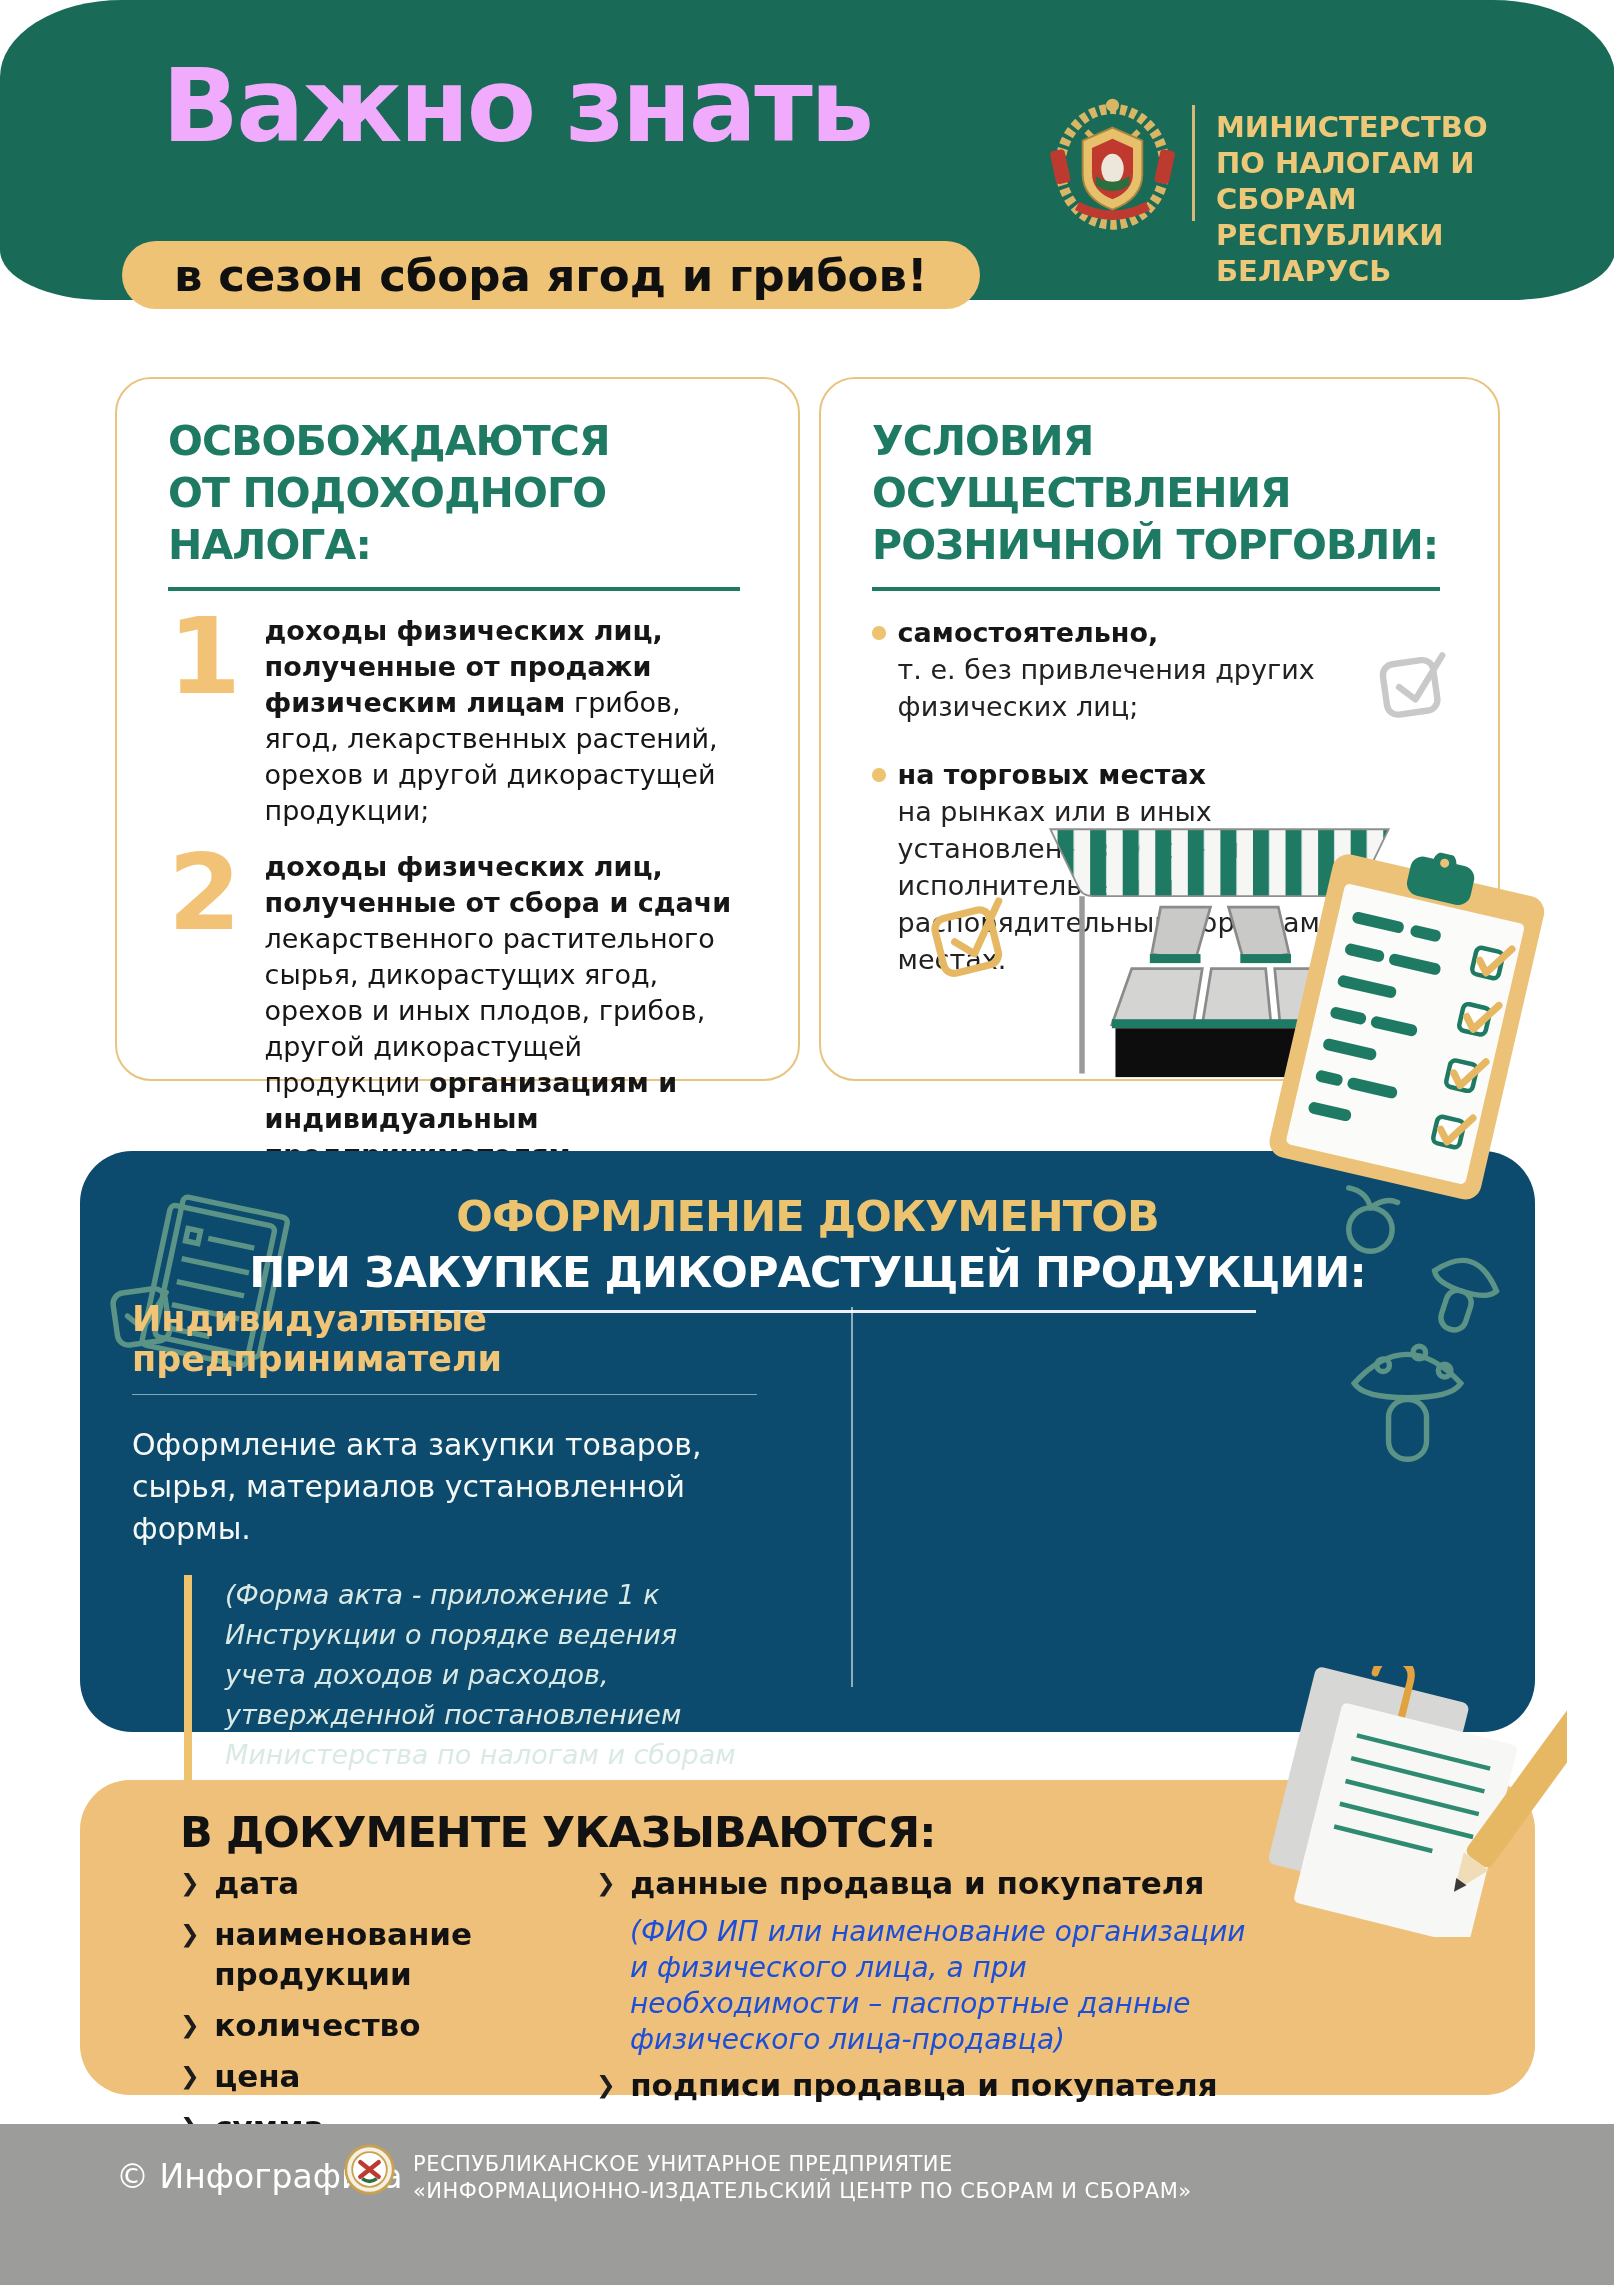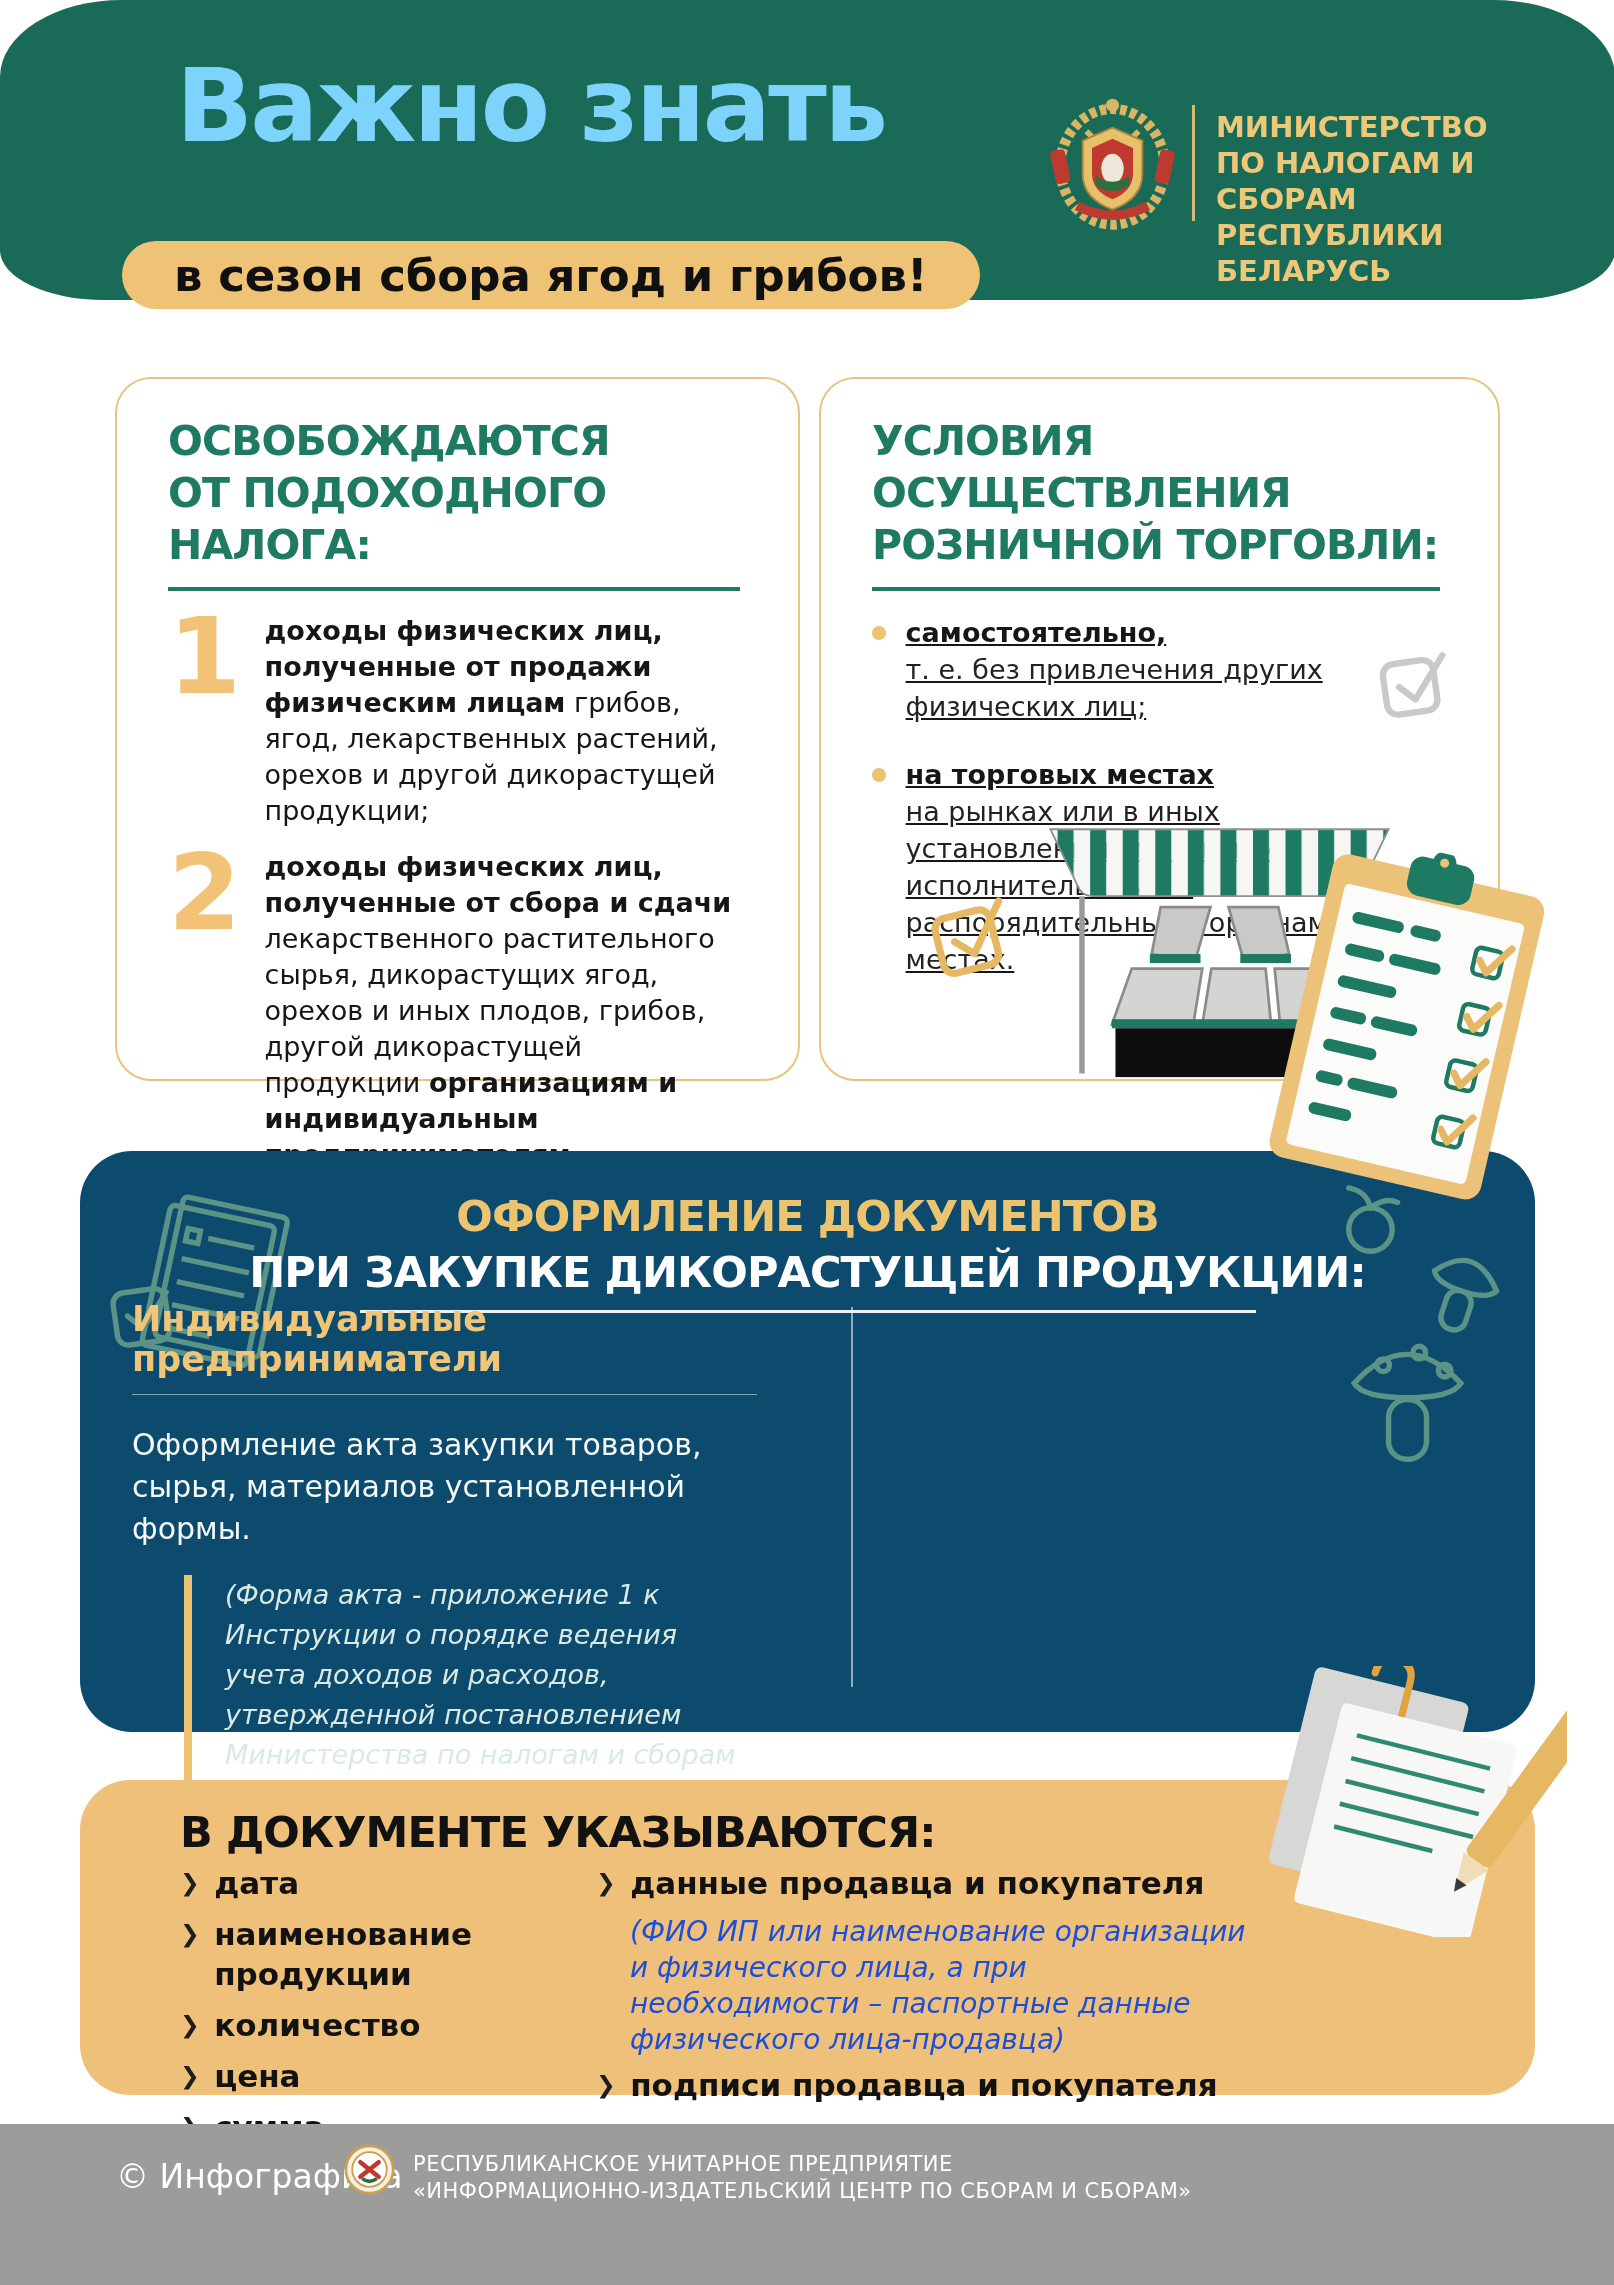--- a/index.html
+++ b/index.html
@@ -2,22 +2,22 @@
 <html style="font-size:14.5px"><head>
 <meta charset="utf-8">
 <style>
   html,body{margin:0;padding:0;background:#ffffff;}
   .page{position:relative;width:1615px;height:2285px;background:#ffffff;overflow:hidden;
         font-family:"DejaVu Sans","Liberation Sans",sans-serif;color:#161616;}
 
   
   .header{position:absolute;left:0;top:0;width:1615px;height:300px;background:#196a57;
           border-radius:122px 122px 104px 104px / 77px 77px 50px 50px;}
-  .main-title{position:absolute;left:176px;top:47px;font-size:101px;font-weight:bold;
-              color:#7dd3fc;letter-spacing:-2.7px;white-space:nowrap;}
+  .main-title{position:absolute;left:162px;top:47px;font-size:101px;font-weight:bold;
+              color:#f0abfc;letter-spacing:-2.7px;white-space:nowrap;}
   .logo-wrap{position:absolute;left:1049px;top:94px;width:127px;height:138px;}
   .logo-divider{position:absolute;left:1192px;top:105px;width:2.7px;height:116px;background:#d8b878;}
   .ministry{position:absolute;left:1216px;top:109px;font-size:29px;font-weight:bold;
             color:#edc878;line-height:36px;letter-spacing:0px;}
   .season-pill{position:absolute;left:122px;top:241px;height:68px;border-radius:49px;
                background:#efc376;display:flex;align-items:center;padding:0 52px;
                font-size:45px;font-weight:bold;color:#101010;white-space:nowrap;z-index:3;}
 
   
   .card{position:absolute;top:377px;height:704px;background:#ffffff;border:2.7px solid #e7c47f;
@@ -26,21 +26,21 @@
   .card-right{left:819px;width:681px;}
   .card-inner{position:absolute;left:51px;top:36px;right:40px;}
   .card-title{font-size:41px;line-height:52px;font-weight:bold;color:#1f7a63;letter-spacing:-0.9px;}
   .card-rule{margin-top:16.3px;height:3.6px;background:#1f7a63;width:97%;}
   .items{margin-top:22px;}
   .item{display:flex;gap:23.5px;margin-bottom:20px;}
   .item-num{flex:0 0 72px;font-size:105px;line-height:0.95;font-weight:bold;color:#f2c376;margin-top:-5.4px;}
   .item-text{font-size:27px;line-height:36px;color:#161616;max-width:470px;}
   .item-text b{font-weight:bold;}
   .bullets{margin-top:23.5px;}
-  .bullet{display:flex;gap:20px;margin-bottom:31px;max-width:525px;text-decoration:underline;}
+  .bullet{display:flex;gap:12px;margin-bottom:31px;max-width:525px;}
   .bullet-dot{flex:0 0 13.6px;width:13.6px;height:13.6px;border-radius:50%;background:#eec36f;margin-top:11.8px;}
   .bullet-bold{font-size:27px;font-weight:bold;line-height:37px;color:#161616;}
   .bullet-normal{font-size:27px;line-height:37px;color:#222222;}
 
   .check-grey{position:absolute;right:43px;top:264px;transform:rotate(-8deg);}
   .check-gold{position:absolute;left:109px;top:511px;transform:rotate(-14deg);}
   .stall{position:absolute;left:204px;top:423px;}
   .clipboard{position:absolute;left:1274px;top:850px;transform:rotate(13deg);z-index:4;}
 
   

